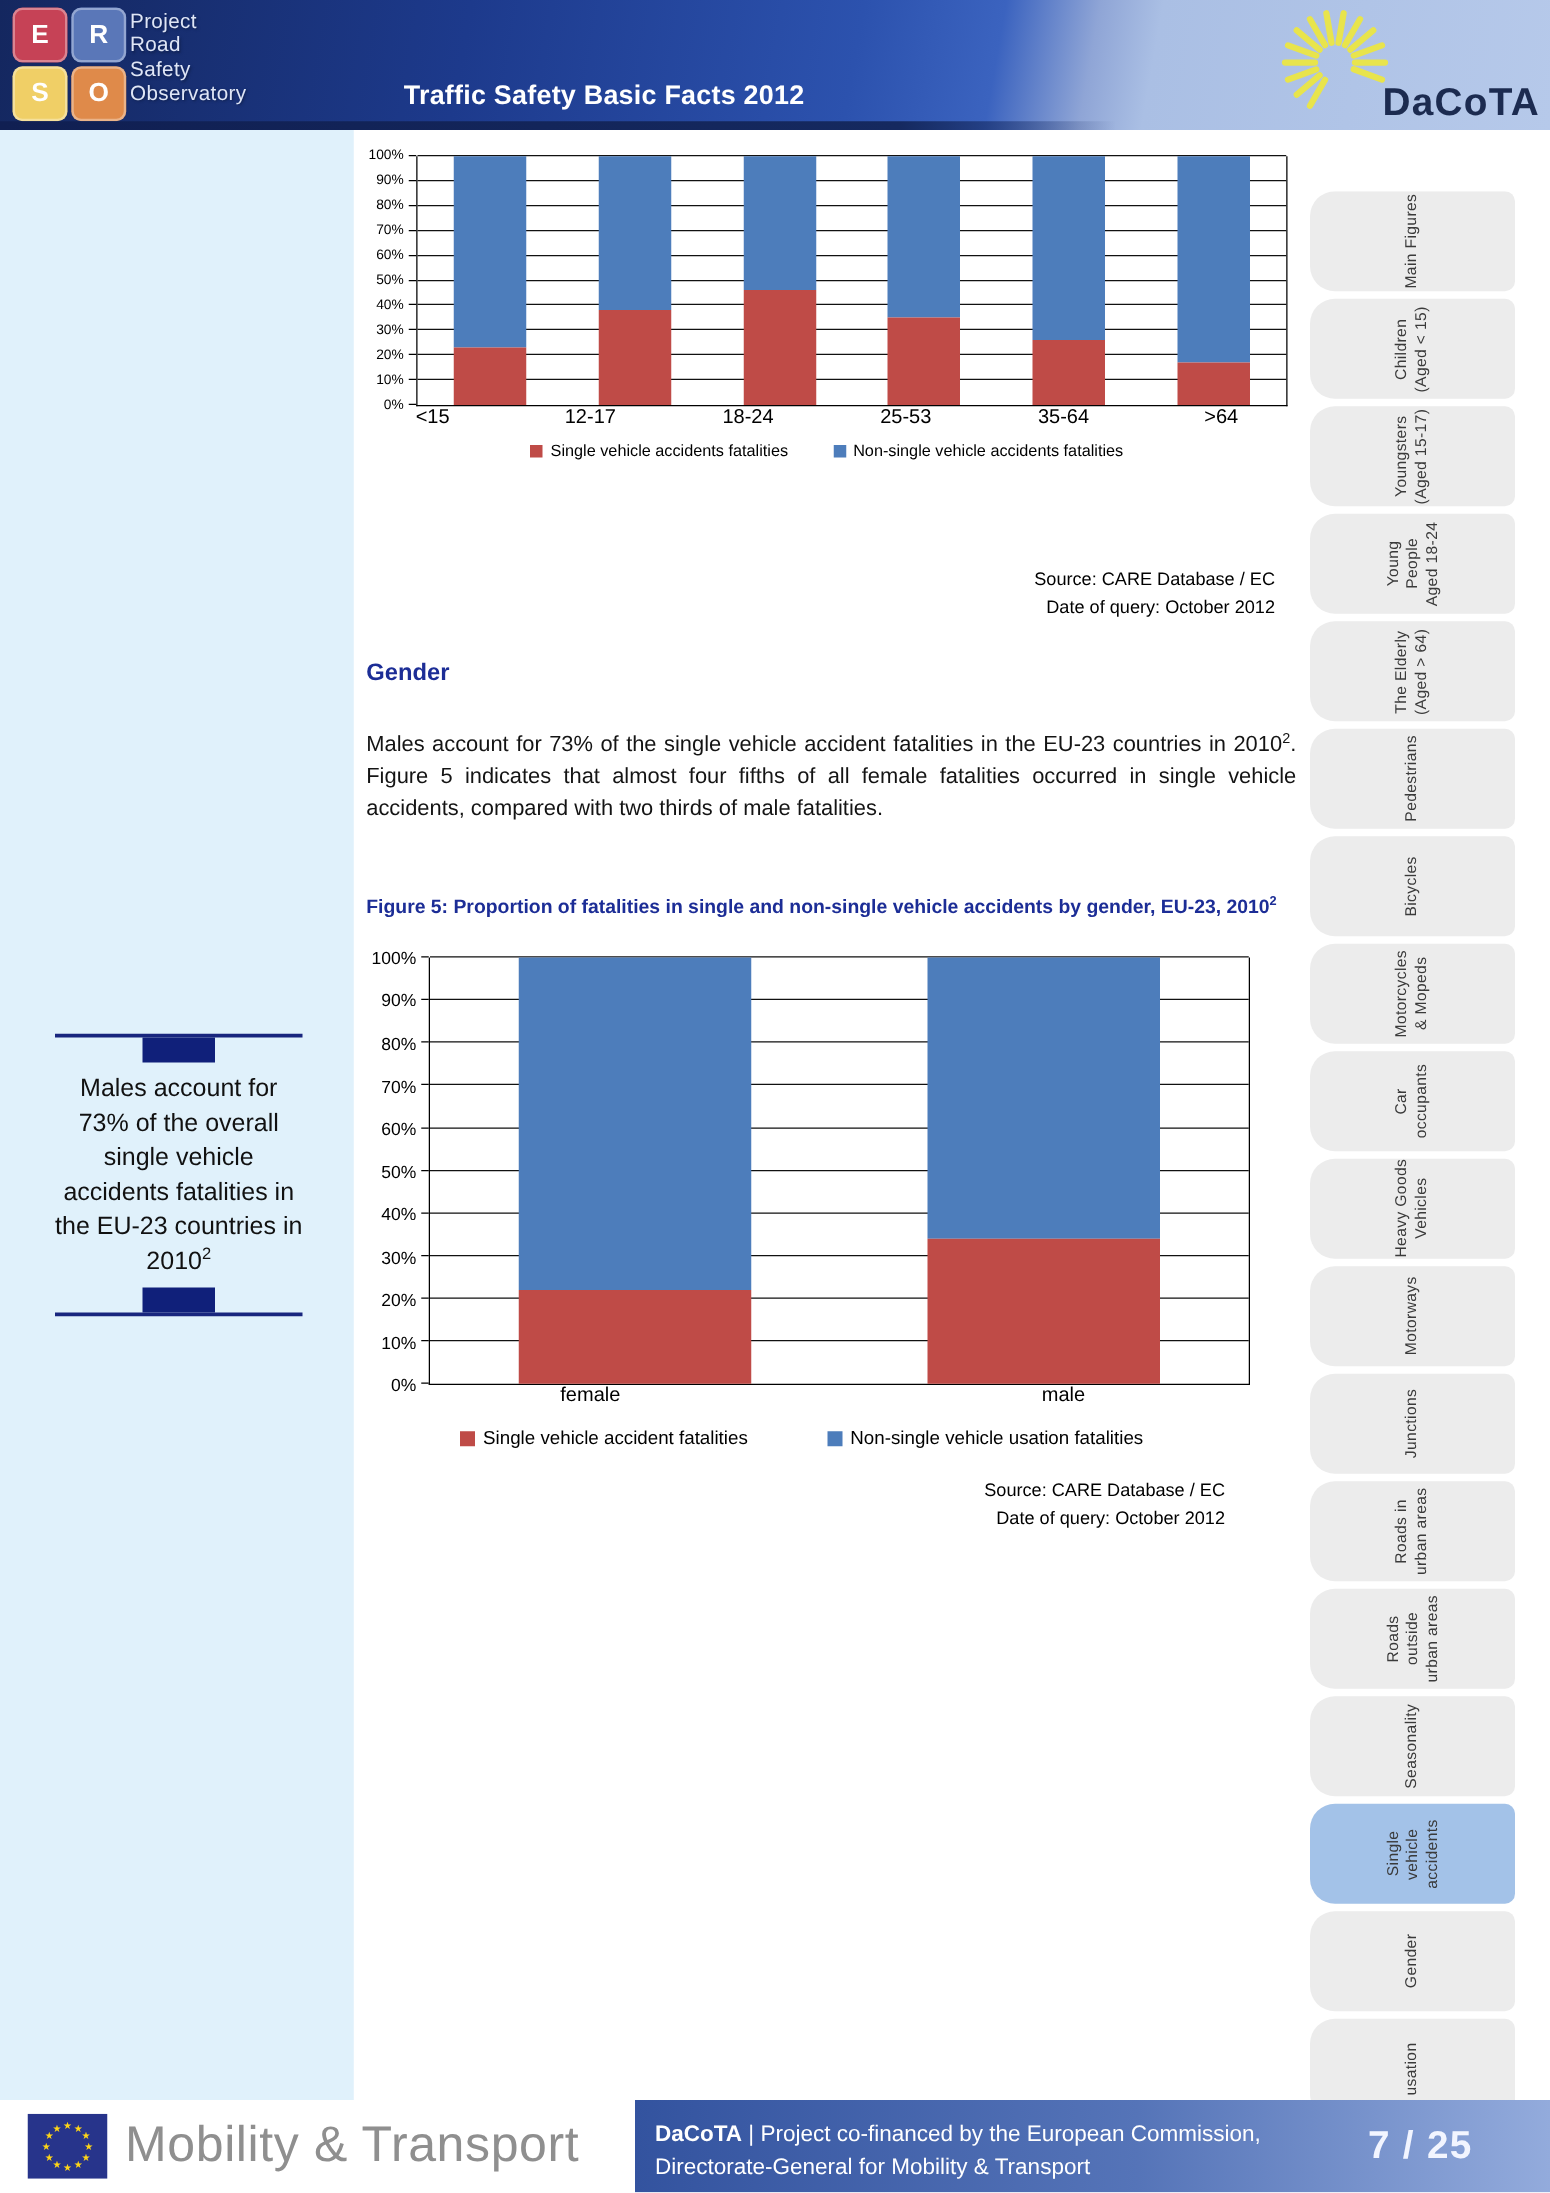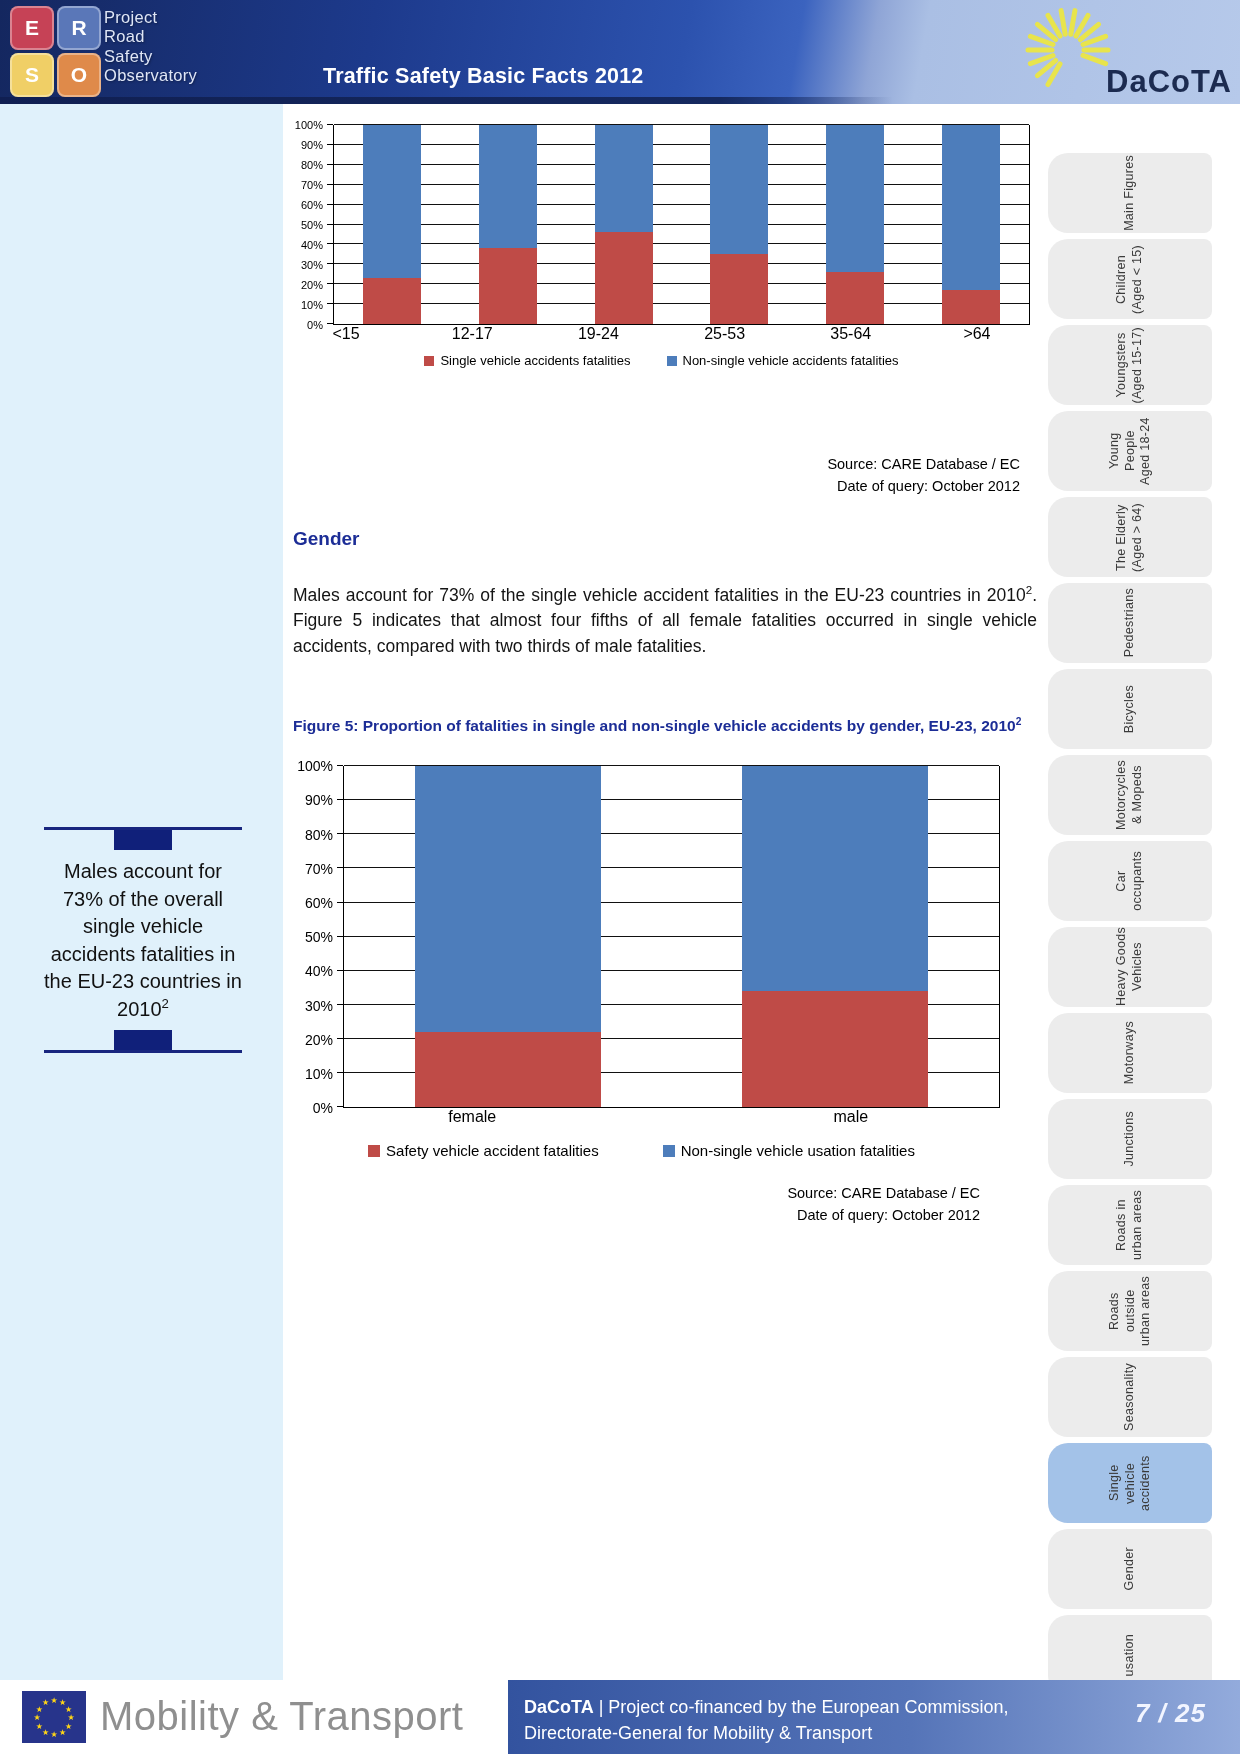--- a/index.html
+++ b/index.html
@@ -80,21 +80,21 @@
   .tab-text span { display:block; }
 
   
   .footer { position:absolute; left:0; top:1680px; width:1240px; height:74px; background:#fff; }
   .flag { position:absolute; left:22px; top:11px; }
   .brand { position:absolute; left:100px; top:14px; font-size:40px; color:#8f8f8f; letter-spacing:.5px; }
   .footer-blue { position:absolute; left:508px; top:0; width:732px; height:74px;
     background:linear-gradient(90deg,#33539f 0%,#5574b8 55%,#93abdc 100%); color:#fff; }
   .fb-text { position:absolute; left:16px; top:14px; font-size:18px; line-height:1.45; }
   .fb-bold { font-weight:bold; }
-  .page-num { position:absolute; right:34px; top:18px; font-size:26px; font-weight:bold; color:#f2f5ff; letter-spacing:1px;font-style:italic; }
+  .page-num { position:absolute; right:62px; top:18px; font-size:31px; font-weight:bold; color:#f2f5ff; letter-spacing:1px; }
 </style>
 </head>
 <body>
 
 <div class="page">
 
   <div class="header">
     <div class="erso-logo">
       <div class="erso-piece erso-e">E</div>
       <div class="erso-piece erso-r">R</div>
@@ -221,21 +221,21 @@
                   <div class="seg" style="height: 17%; background: rgb(191, 75, 71);"></div>
                 </div>
               </div>
             </div>
           </div>
       </div>
     </div>
     <div id="cats4" class="cats c4">
         <div class="cat">&lt;15</div>
         <div class="cat">12-17</div>
-        <div class="cat">19-24</div>
+        <div class="cat">18-24</div>
         <div class="cat">25-53</div>
         <div class="cat">35-64</div>
         <div class="cat">&gt;64</div>
       </div>
     <div id="legend4" class="legend c4l">
         <span class="leg-item">
           <span class="sq" style="background: rgb(191, 75, 71);"></span>
           <span>Single vehicle accidents fatalities</span>
         </span>
         <span class="leg-item">
@@ -309,21 +309,21 @@
           </div>
       </div>
     </div>
     <div id="cats5" class="cats c5">
         <div class="cat">female</div>
         <div class="cat">male</div>
       </div>
     <div id="legend5" class="legend c5l">
         <span class="leg-item">
           <span class="sq" style="background: rgb(191, 75, 71);"></span>
-          <span>Safety vehicle accident fatalities</span>
+          <span>Single vehicle accident fatalities</span>
         </span>
         <span class="leg-item">
           <span class="sq" style="background: rgb(77, 125, 187);"></span>
           <span>Non-single vehicle usation fatalities</span>
         </span>
       </div>
 
     <div class="src src5">
       <div>Source: CARE Database / EC</div>
       <div>Date of query:  October 2012</div>

